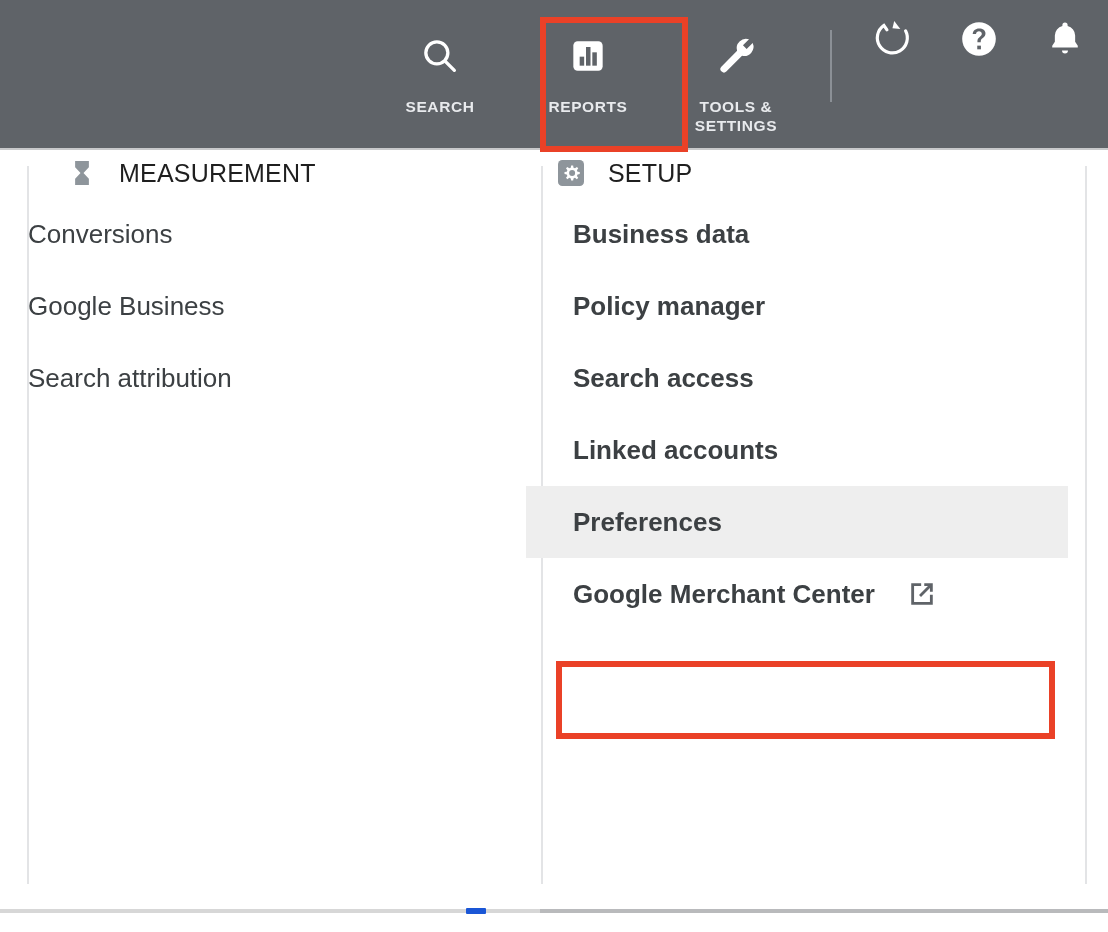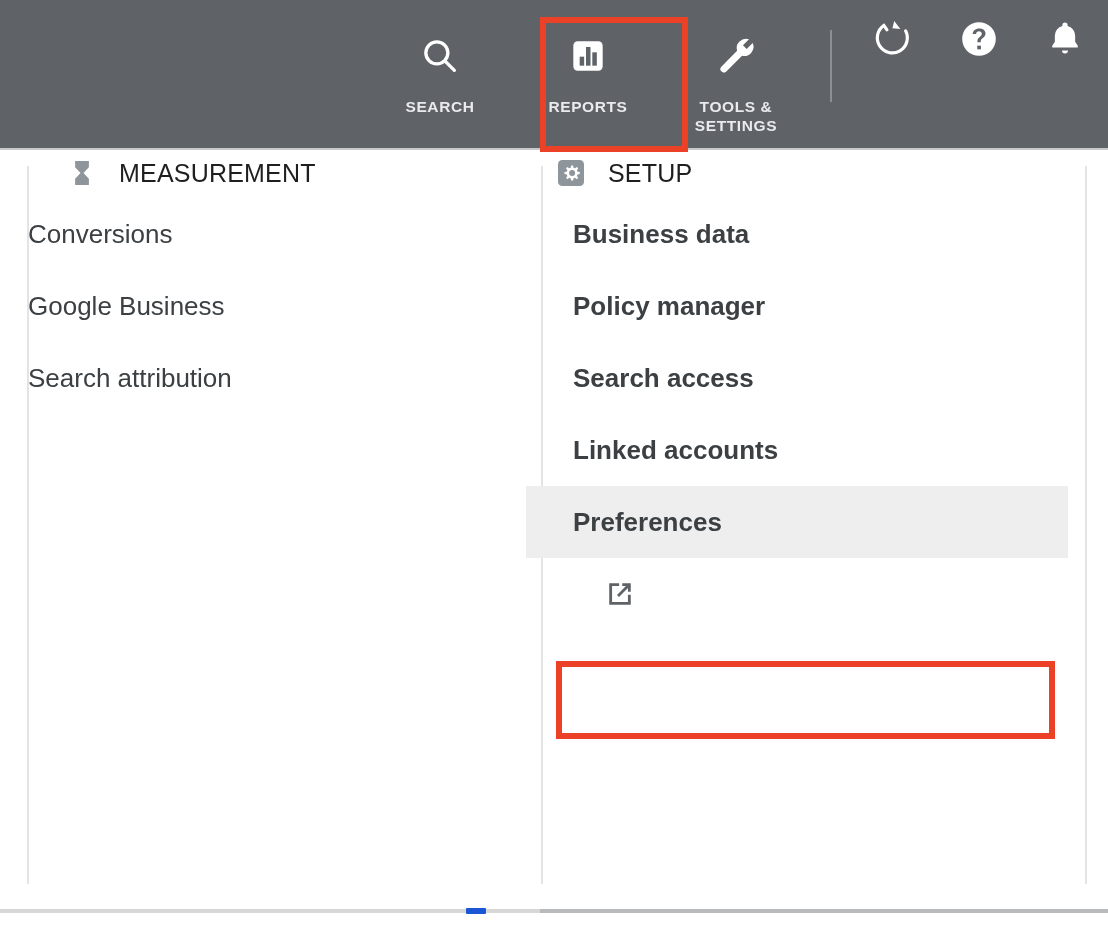--- a/index.html
+++ b/index.html
@@ -341,20 +341,21 @@
     <div class="menu-item">
       <span class="label">Search access</span>
     </div>
     <div class="menu-item">
       <span class="label">Linked accounts</span>
     </div>
     <div class="menu-item highlighted">
       <span class="label">Preferences</span>
     </div>
     <div class="menu-item">
+      <span class="label">Google Merchant Center</span>
       <span class="ext-icon">
         <svg width="34" height="34" viewBox="0 0 24 24">
           <path d="M4.4 4.4h7.0v2.0H6.4v11.2h11.2v-5.0h2.0v7.0H4.4z" fill="#5f6368"></path>
           <path d="M13.6 4.4h6.0v6.0h-2.0V7.8l-6.3 6.3-1.4-1.4 6.3-6.3h-2.6z" fill="#5f6368"></path>
         </svg>
       </span>
     </div>
   </div>
 </div>
 

